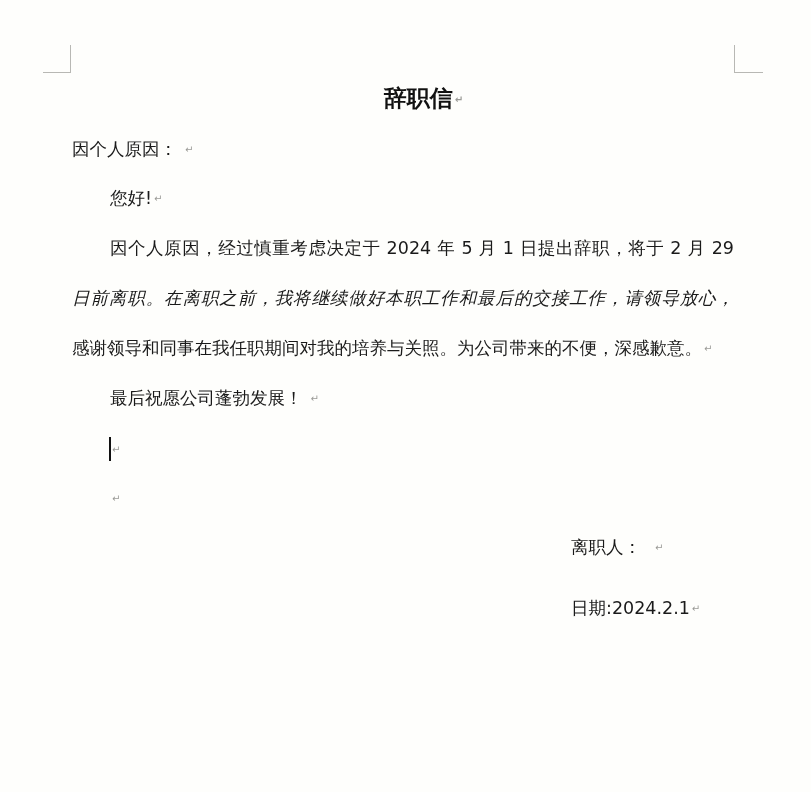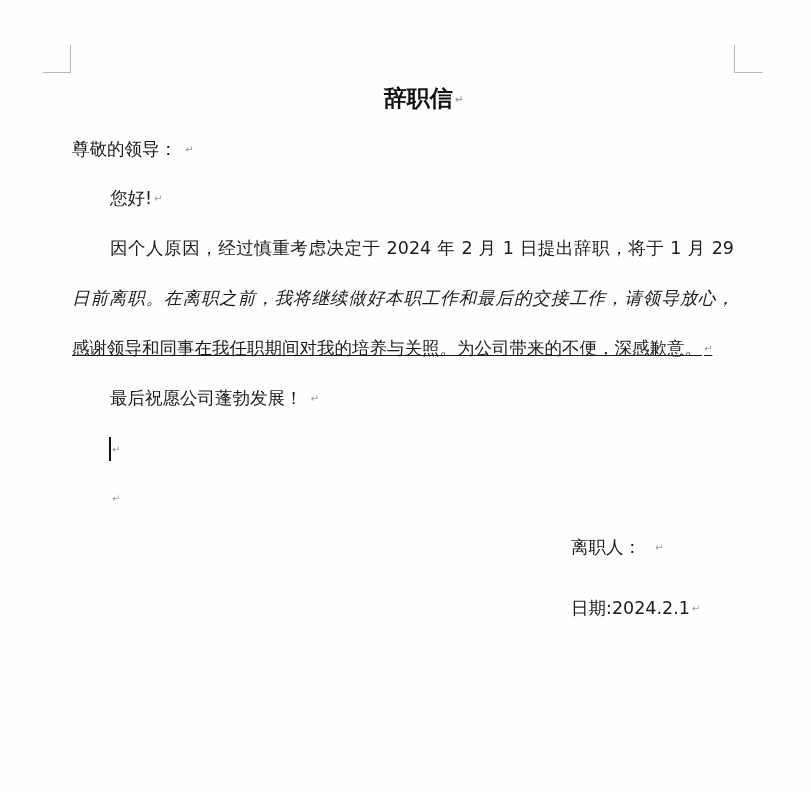--- a/index.html
+++ b/index.html
@@ -23,34 +23,34 @@
 <body>
 
 <div class="corner corner-tl"></div>
 <div class="corner corner-tr"></div>
 
 <div class="title">
   <span class="inner"><span>辞职信</span><span class="mark">↵</span></span>
 </div>
 
 <div class="line" style="top:137px;">
-  <span>尊敬的领导：</span><span class="mark" style="margin-left:8px">↵</span>
+  <span>因个人原因：</span><span class="mark" style="margin-left:8px">↵</span>
 </div>
 
 <div class="line indent" style="top:186px;">
   <span>您好!</span><span class="mark">↵</span>
 </div>
 
 <div class="line indent" style="top:236px; width:624px; text-align:justify; text-align-last:justify;">
-  <span>因个人原因，经过慎重考虑决定于 2024 年 2 月 1 日提出辞职，将于 1 月 29</span>
+  <span>因个人原因，经过慎重考虑决定于 2024 年 5 月 1 日提出辞职，将于 2 月 29</span>
 </div>
 <div class="line just" style="top:286px;">
   <span>日前离职。在离职之前，我将继续做好本职工作和最后的交接工作，请领导放心，</span>
 </div>
-<div class="line" style="top:336px;text-decoration:underline;">
+<div class="line" style="top:336px;">
   <span>感谢领导和同事在我任职期间对我的培养与关照。为公司带来的不便，深感歉意。</span><span class="mark">↵</span>
 </div>
 
 <div class="line indent" style="top:386px;">
   <span>最后祝愿公司蓬勃发展！</span><span class="mark" style="margin-left:8px">↵</span>
 </div>
 
 <div class="cursor"></div>
 <div class="line indent" style="top:437px;">
   <span class="mark">↵</span>

